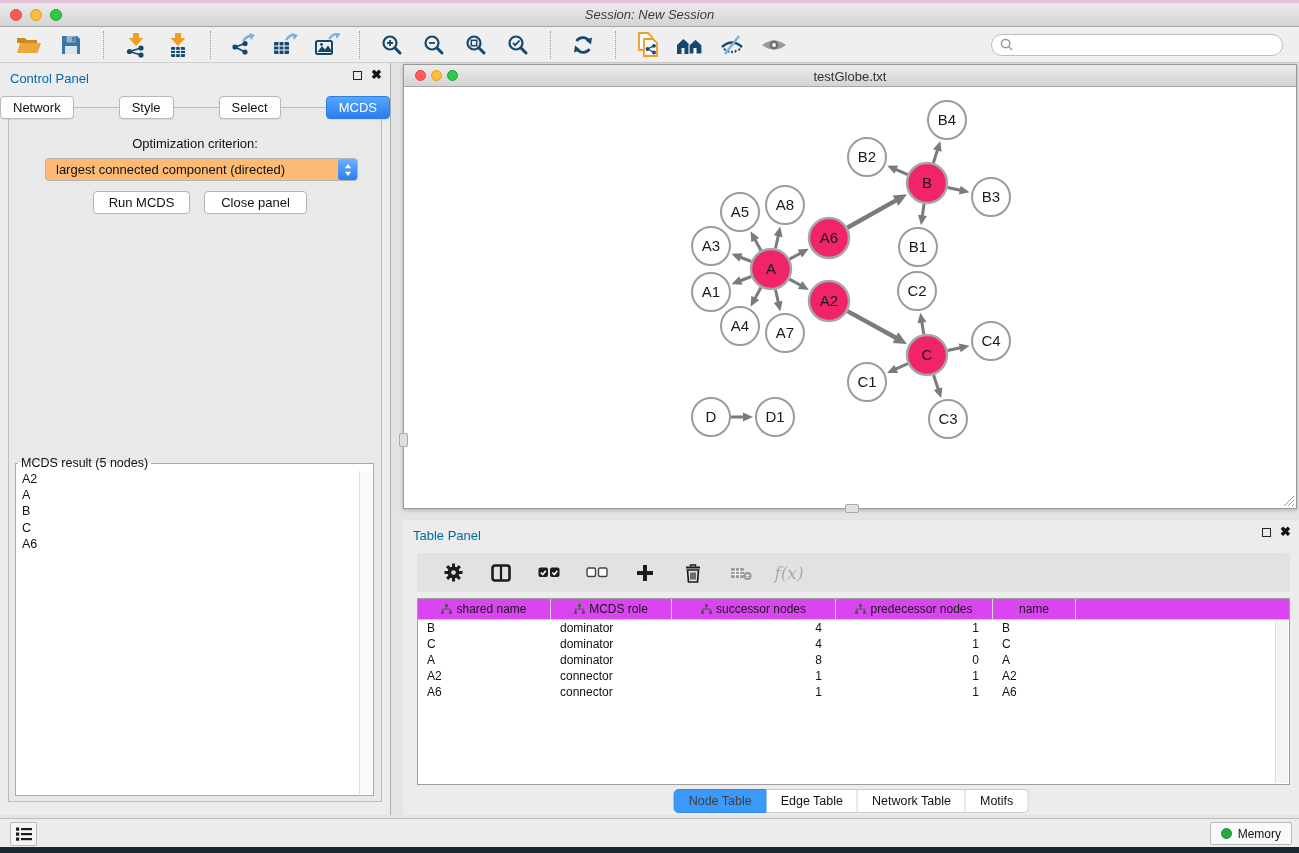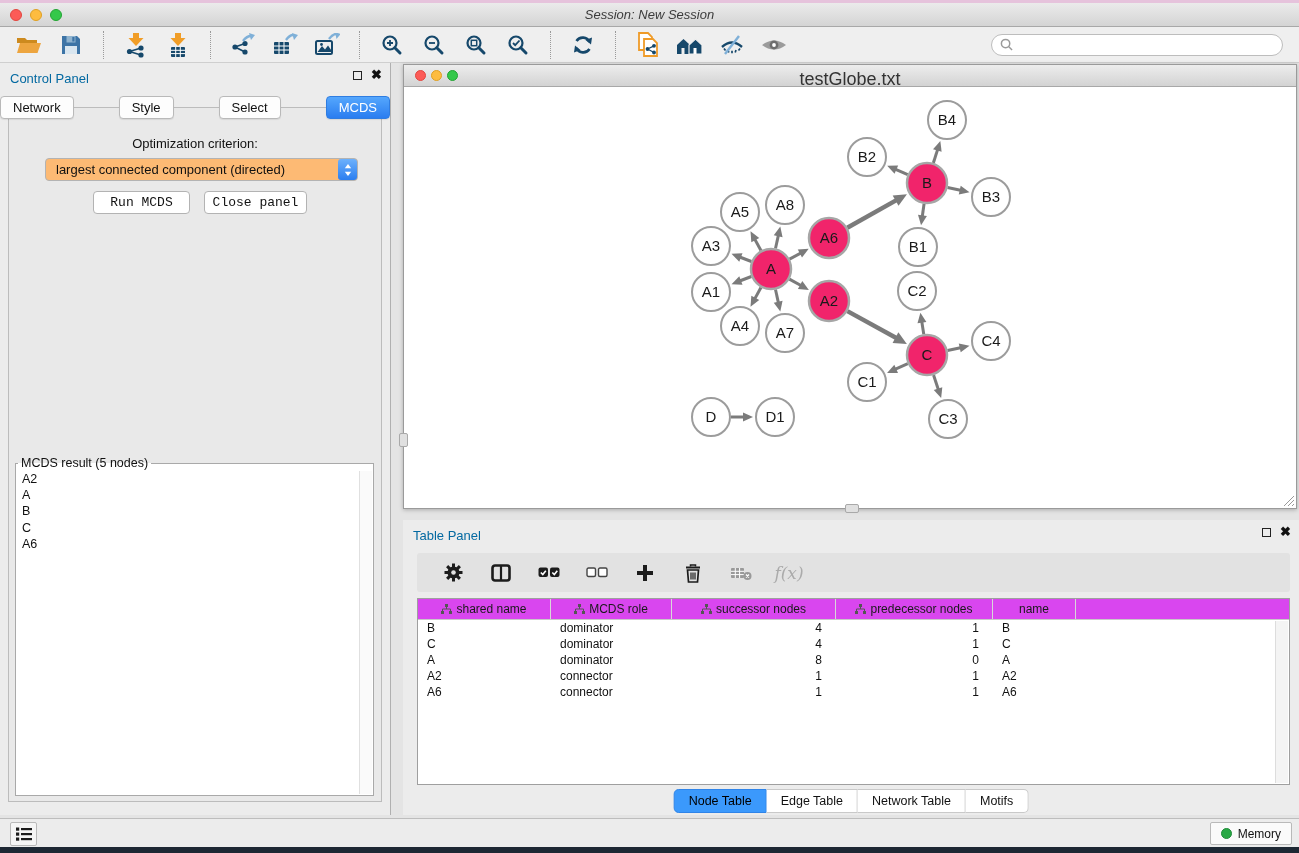--- a/index.html
+++ b/index.html
@@ -45,38 +45,38 @@
   .cp-tab.active { background:linear-gradient(#55a7fd,#2a7df0); border-color:#2f7de1; color:#fff; }
   .cp-content { position:absolute; left:8px; right:8px; top:44px; bottom:13px;
     border:1px solid #bcbcbc; background:#e9e9e9; }
   .opt-label { position:absolute; left:0; right:0; top:28px; text-align:center; font-size:13px; color:#111; }
   .dropdown { position:absolute; left:36px; width:313px; top:50px; height:23px; background:#fdba74;
     border:1px solid #b3b3b3; border-radius:4px; display:flex; align-items:center; cursor:pointer; }
   .dropdown .dd-text { flex:1; font-size:13px; padding-left:10px; color:#111; white-space:nowrap; }
   .stepper { width:19px; height:21px; margin:0; border-radius:3px;
     background:linear-gradient(#6db1fc,#2b7ef0); display:flex; align-items:center; justify-content:center; }
   .cp-btn { position:absolute; top:83px; height:23px; background:#fff; border:1px solid #b3b3b3;
-    border-radius:4px; font-size:13px; color:#111; cursor:pointer; font-family:Liberation Mono, monospace; }
+    border-radius:4px; font-size:13px; color:#111; cursor:pointer; font-family:Liberation Sans, sans-serif; }
   #runBtn { left:84px; width:97px; }
   #closeBtn { left:195px; width:103px; }
   .mcds-box { position:absolute; left:6px; right:7px; top:348px; bottom:5px; border:1px solid #a9a9a9;
     background:#fff; }
   .mcds-box legend { font-size:12.5px; color:#111; margin-left:2px; padding:0 3px; }
   .mcds-list { font-size:12.5px; line-height:16.2px; padding:1px 0 0 6px; color:#111; }
   .vtrack { position:absolute; top:1px; bottom:1px; right:1px; width:13px; background:#fafafa;
     border-left:1px solid #e0e0e0; }
 
   
   .net-window { position:absolute; left:403px; top:64px; width:894px; height:445px; background:#fff;
     border:1px solid #9a9a9a; box-shadow:0 1px 4px rgba(0,0,0,.25); }
   .net-titlebar { position:relative; height:22px; background:linear-gradient(#ededed,#d3d3d3);
     border-bottom:1px solid #a8a8a8; }
   .net-titlebar .lights { top:5px; left:11px; gap:5px; }
   .net-titlebar .light { width:11px; height:11px; }
-  .net-title { position:absolute; left:0; right:0; top:4px; text-align:center; font-size:18px; color:#333; }
+  .net-title { position:absolute; left:0; right:0; top:4px; text-align:center; font-size:13px; color:#333; }
   #graph-svg text { font-family:"Liberation Sans",sans-serif; font-size:15px; fill:#1a1a1a; }
   .grip { position:absolute; right:1px; bottom:1px; }
   .handle-left { position:absolute; left:-5px; top:368px; width:9px; height:14px; background:#e0e0e0;
     border:1px solid #a9a9a9; border-radius:2px; }
   .handle-bottom { position:absolute; left:441px; bottom:-5px; width:14px; height:9px; background:#e0e0e0;
     border:1px solid #a9a9a9; border-radius:2px; }
 
   
   .table-panel { position:absolute; left:403px; top:520px; width:896px; height:295px; background:#ececec; }
   .tp-toolbar { position:absolute; left:14px; width:873px; top:33px; height:39px; background:#e2e2e2;
@@ -92,21 +92,21 @@
   .th.filler { flex:1; border-right:none; cursor:default; }
   .tr { display:flex; height:16px; align-items:center; cursor:pointer; }
   .td { font-size:12px; color:#111; white-space:nowrap; overflow:hidden; }
   .tbl-track { position:absolute; top:22px; bottom:1px; right:1px; width:13px; background:#f4f4f4;
     border-left:1px solid #ddd; }
   .tp-tabs { position:absolute; top:269px; left:50%; transform:translateX(-50%); display:flex; }
   .tp-tab { font-size:12.5px; padding:4px 14px; background:#fff; border:1px solid #c9c9c9;
     border-left:none; color:#111; cursor:pointer; }
   .tp-tab:first-child { border-left:1px solid #c9c9c9; border-radius:5px 0 0 5px; }
   .tp-tab:last-child { border-radius:0 5px 5px 0; }
-  .tp-tab.active { background:#3b99fc; border-color:#2f84e8; color:#000000; }
+  .tp-tab.active { background:#3b99fc; border-color:#2f84e8; color:#404040; }
 
   
   .statusbar { position:absolute; left:0; top:818px; width:100%; height:29px; background:#ececec;
     border-top:1px solid #bdbdbd; }
   .list-btn { position:absolute; left:10px; top:3px; width:27px; height:24px; background:#f5f5f5;
     border:1px solid #b9b9b9; border-radius:2px; display:flex; align-items:center; justify-content:center;
     cursor:pointer; }
   .memory-btn { position:absolute; right:7px; top:3px; height:23px; padding:0 10px; background:#fafafa;
     border:1px solid #b9b9b9; border-radius:2px; display:flex; align-items:center; gap:6px;
     font-size:12px; color:#111; cursor:pointer; font-family:inherit; }

